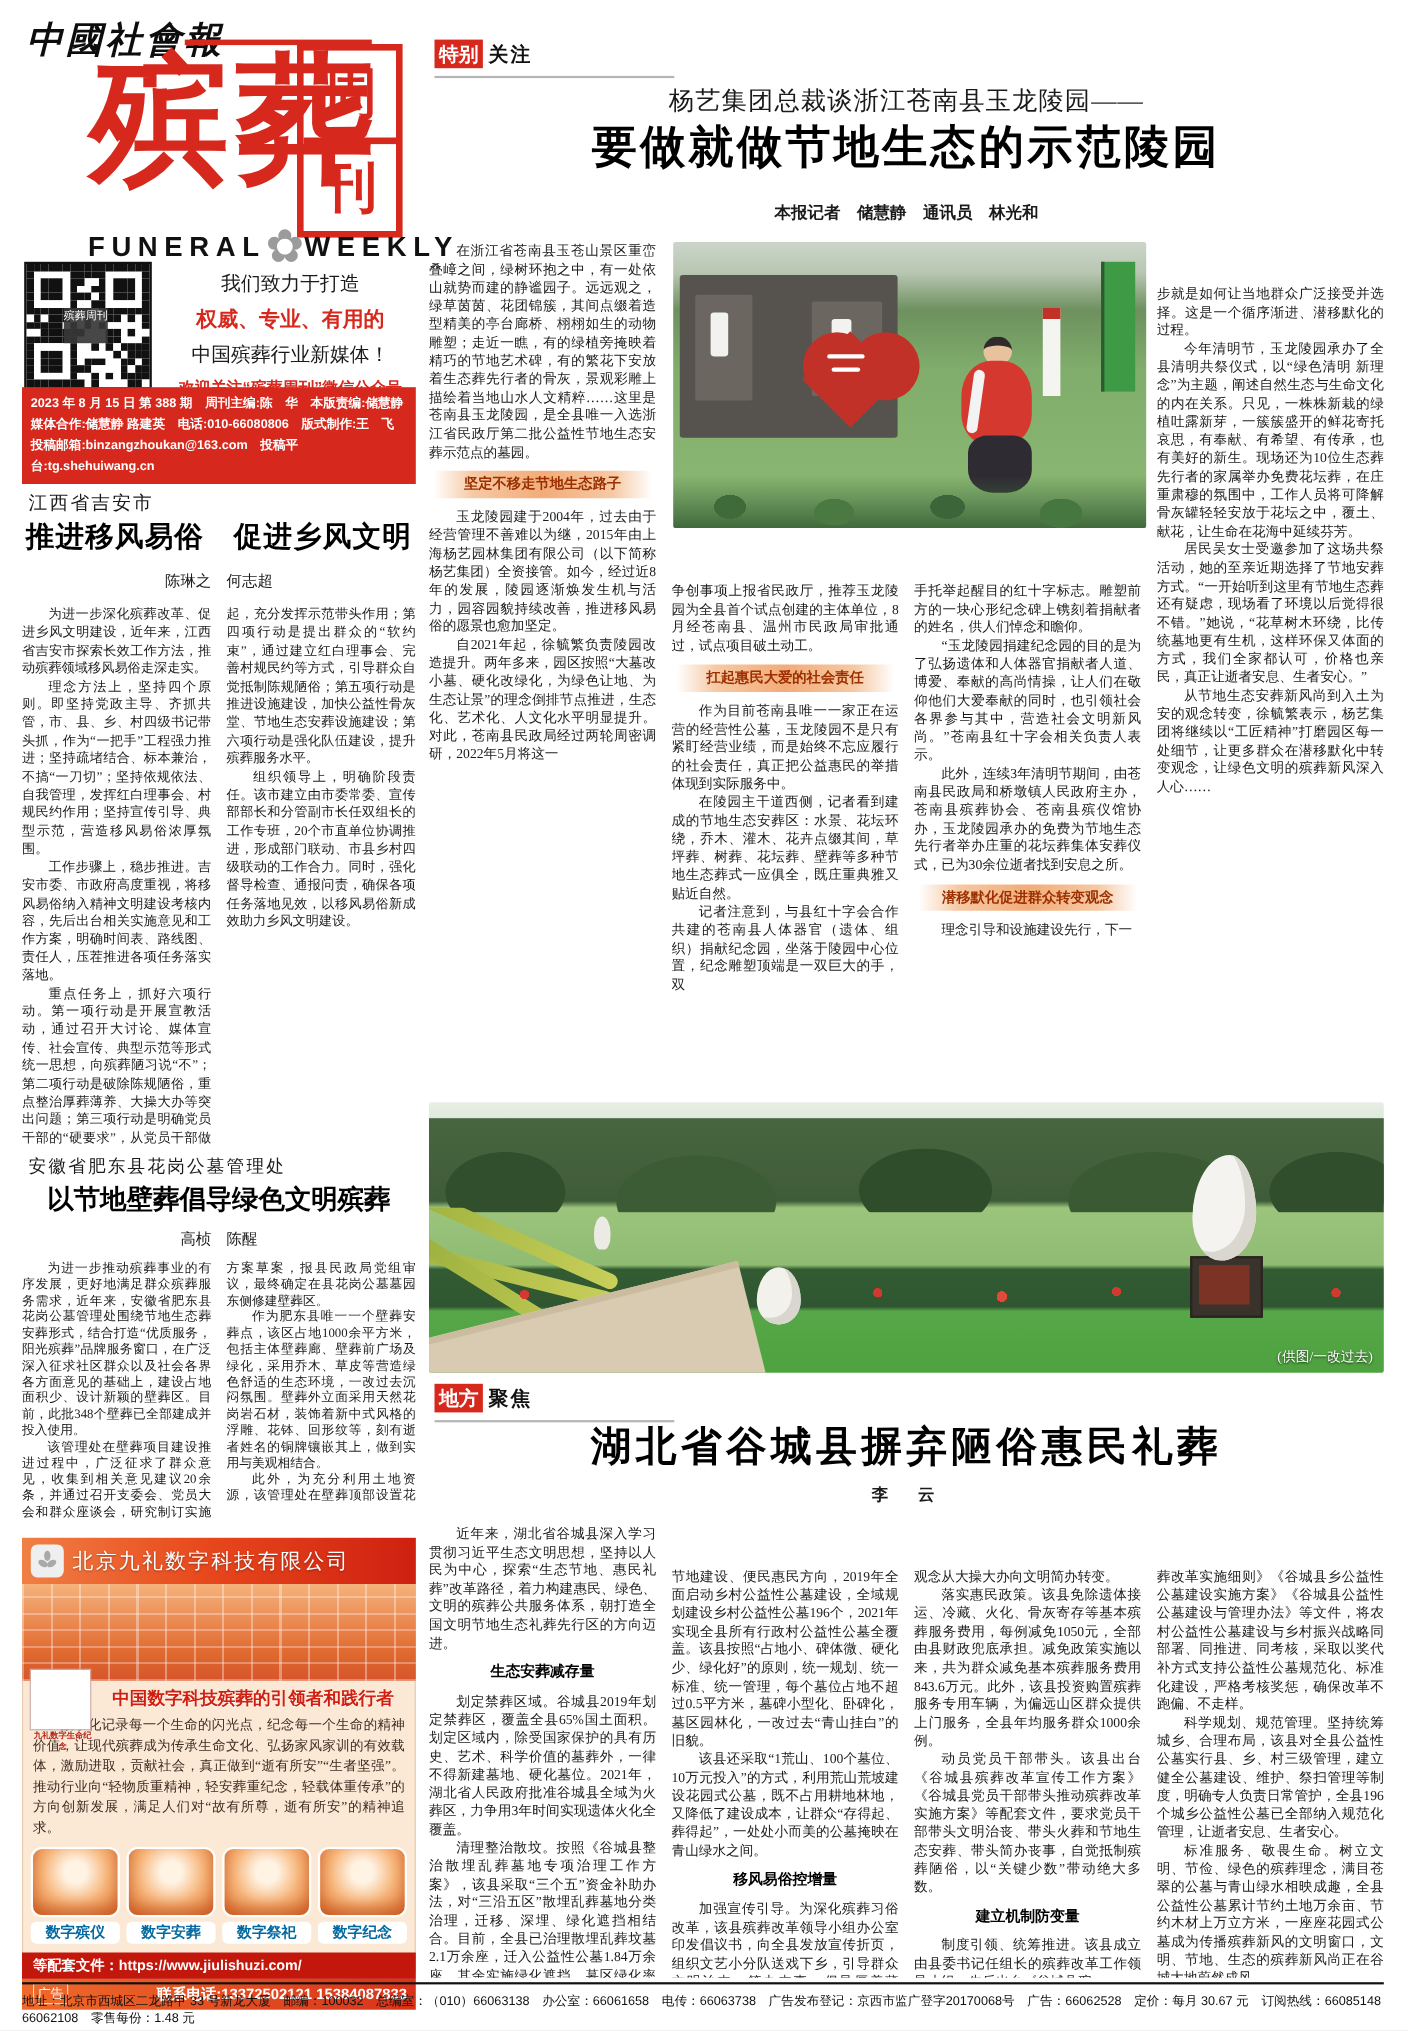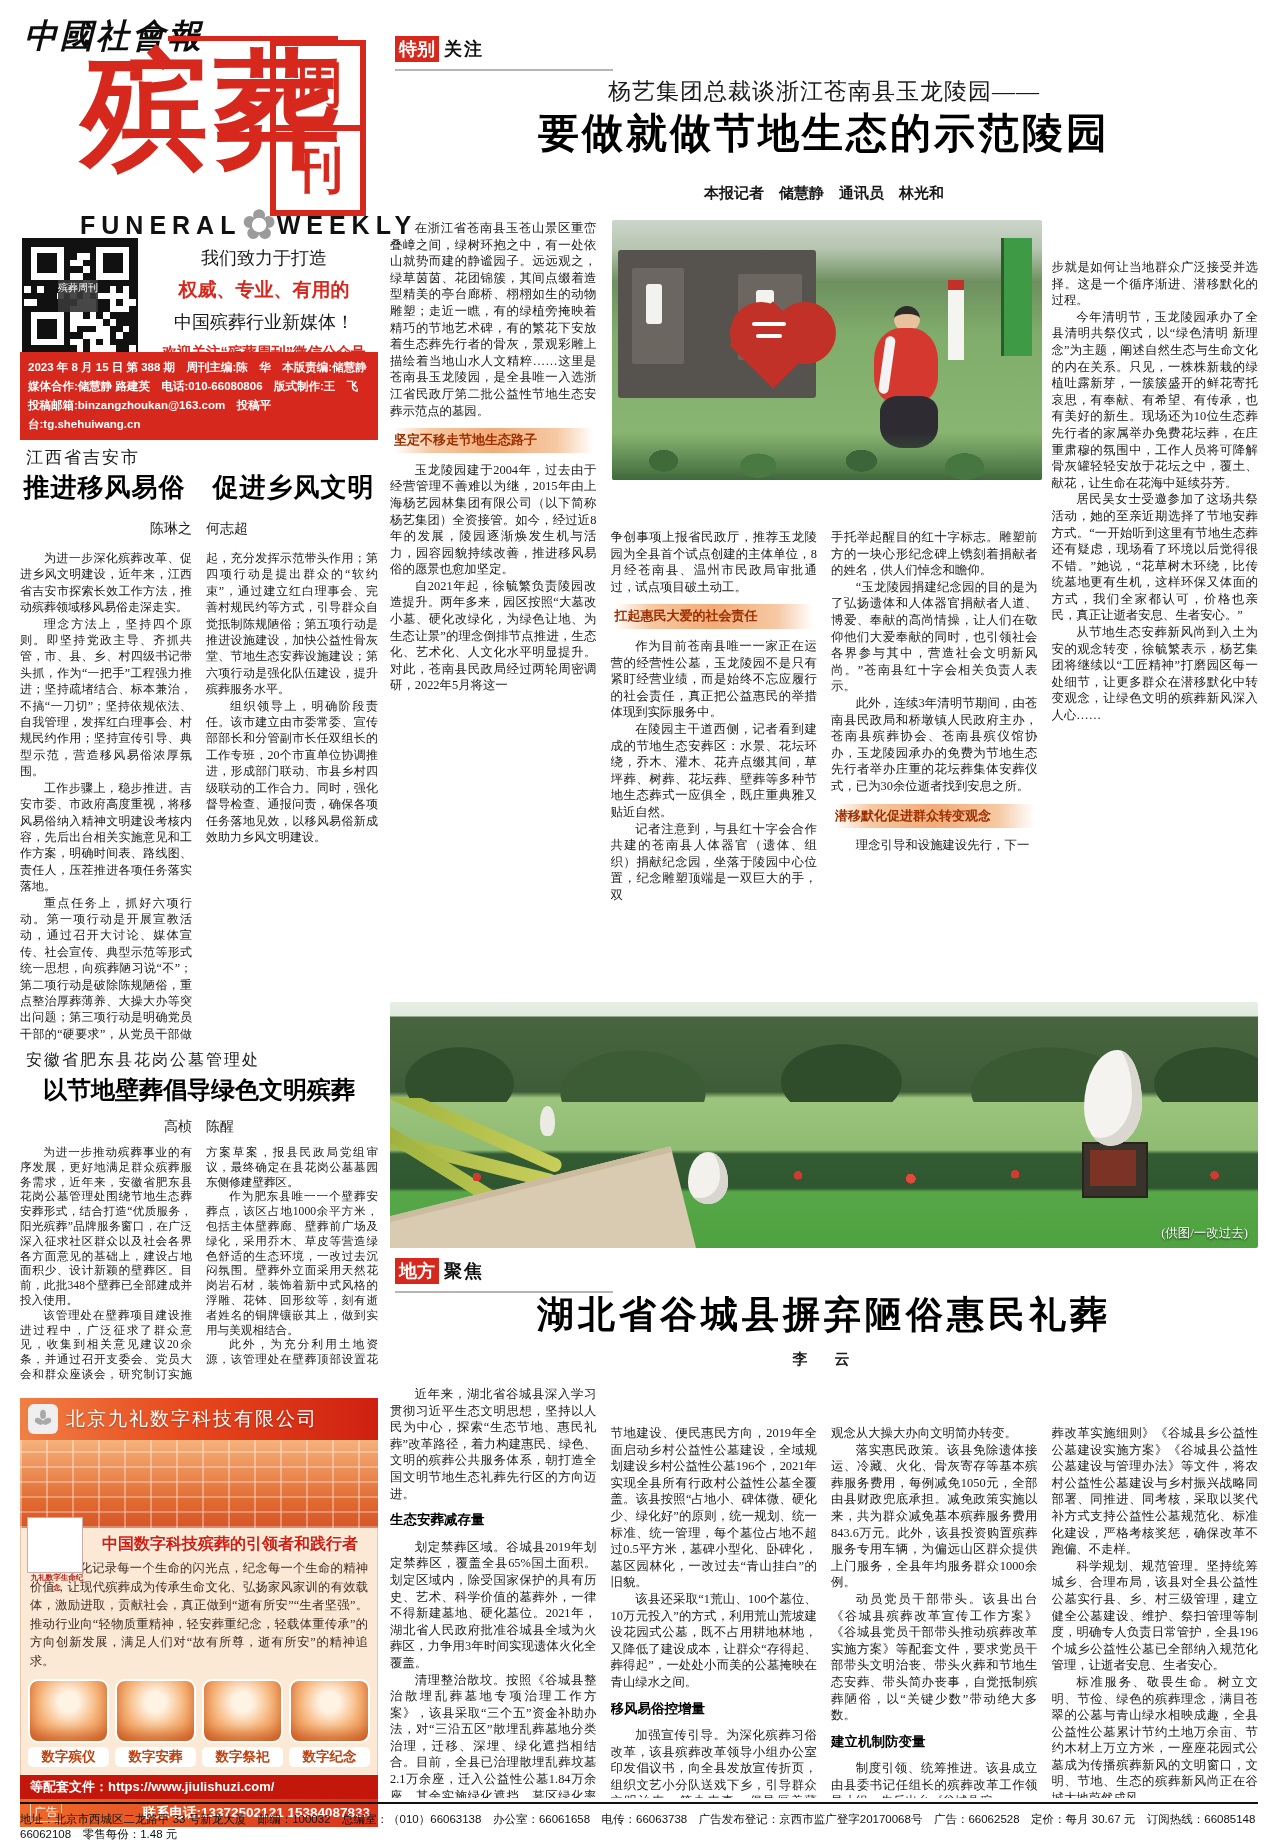--- a/index.html
+++ b/index.html
@@ -31,21 +31,21 @@
   
   .kicker{font-size:17px;letter-spacing:2px;}
   .l-head{width:358px;text-align:center;font-weight:bold;color:#000;}
   .l-by{width:358px;text-align:center;font-size:14px;}
   .body-2col{width:358px;column-count:2;column-gap:14px;column-fill:auto;overflow:hidden;
              font-size:12px;line-height:16.4px;text-align:justify;}
   .blk{margin:0;}
   .blk.p{text-indent:2em;}
   .blk.pn{text-indent:0;margin-top:39px;}
   .blk.sub{text-indent:0;font-family:"Liberation Sans",sans-serif;font-weight:bold;font-size:13px;color:#9c2f00;
-           margin:9px 4px;padding:4px 0;border-radius:3px;
+           text-align:center;margin:9px 4px;padding:4px 0;border-radius:3px;
            background:linear-gradient(90deg,rgba(250,222,200,0),#f6c9a4 18%,#f2ac79 50%,#f6c9a4 82%,rgba(250,222,200,0));}
 
   
   .tag-wrap{width:218px;border-bottom:2px solid #b5b5b5;padding-bottom:7px;display:flex;align-items:center;
             font-family:"Liberation Sans",sans-serif;}
   .tag-red{background:#d7281d;color:#fff;font-weight:bold;font-size:18px;padding:1px 4px;}
   .tag-black{color:#111;font-weight:bold;font-size:18px;margin-left:5px;letter-spacing:2px;}
   .sp-kicker{left:390px;top:76px;width:868px;text-align:center;font-size:23px;letter-spacing:1px;}
   .sp-title{left:390px;top:106px;width:868px;text-align:center;font-family:"Liberation Sans",sans-serif;
             font-weight:bold;font-size:41px;letter-spacing:3px;color:#000;}
@@ -139,21 +139,21 @@
   .ad-qr{width:54px;height:54px;background:#fff;padding:2px;box-sizing:border-box;outline:1px solid #caa;}
   .ad-qr-cap{font-size:7.5px;color:#b3251a;font-weight:bold;margin-top:1px;font-family:"Liberation Sans",sans-serif;}
   .ad-slogan{margin:6px 6px 2px 68px;text-align:center;font-family:"Liberation Sans",sans-serif;
              font-weight:bold;font-size:16px;color:#d01f10;text-shadow:0 1px 0 #fff;}
   .ad-body{margin:4px 10px 0 10px;font-size:12.3px;line-height:18.6px;color:#3c2d22;text-align:justify;text-indent:2em;}
   .ad-cards{display:flex;gap:6px;margin:8px 8px 0 8px;}
   .ad-card{flex:1;text-align:center;}
   .ad-card-img{height:60px;border-radius:10px;border:2px solid #fff;
                background:radial-gradient(circle at 50% 35%,#fff3e4 0 18%,#f6b377 55%,#dd7232 100%);
                box-shadow:inset 0 -8px 12px rgba(180,60,10,.45);}
-  .ad-card-label{margin-top:4px;background:#fff;border-radius:5px;font-weight:bold;color:#c2410c;font-size:13.5px;padding:1px 0;}
+  .ad-card-label{margin-top:4px;background:#fff;border-radius:5px;font-weight:bold;color:#0369a1;font-size:13.5px;padding:1px 0;}
   .ad-site{margin-top:8px;height:24px;background:#c3170c;color:#fff;font-family:"Liberation Sans",sans-serif;
            font-weight:bold;font-size:13px;line-height:24px;padding-left:10px;}
   .ad-bottom{height:28px;background:linear-gradient(90deg,#ef6a2a,#d8331a);display:flex;align-items:center;color:#fff;}
   .ad-mark{margin-left:10px;font-size:12px;border:1px solid rgba(255,255,255,.8);padding:0 3px;opacity:.9;}
   .ad-phone{margin-left:auto;margin-right:8px;font-family:"Liberation Sans",sans-serif;font-weight:bold;font-size:13.5px;}
 
   
   .foot-rule{left:20px;top:1802px;width:1238px;height:2px;background:#111;}
   .foot-text{left:20px;top:1812px;width:1238px;font-family:"Liberation Sans",sans-serif;font-size:11.5px;color:#111;}
   .qr-grid{display:grid;width:100%;height:100%;}

